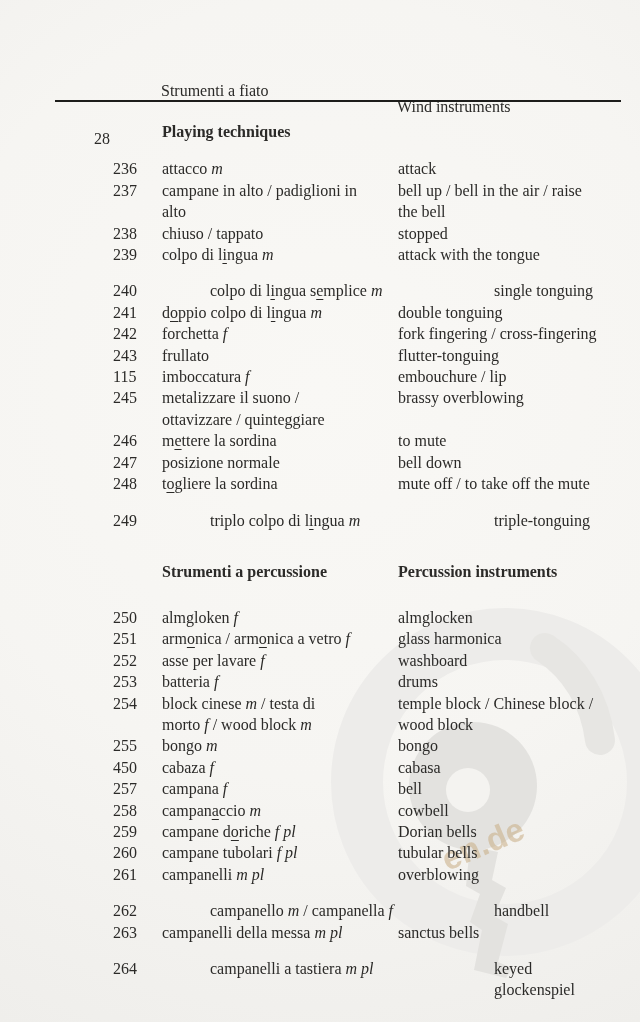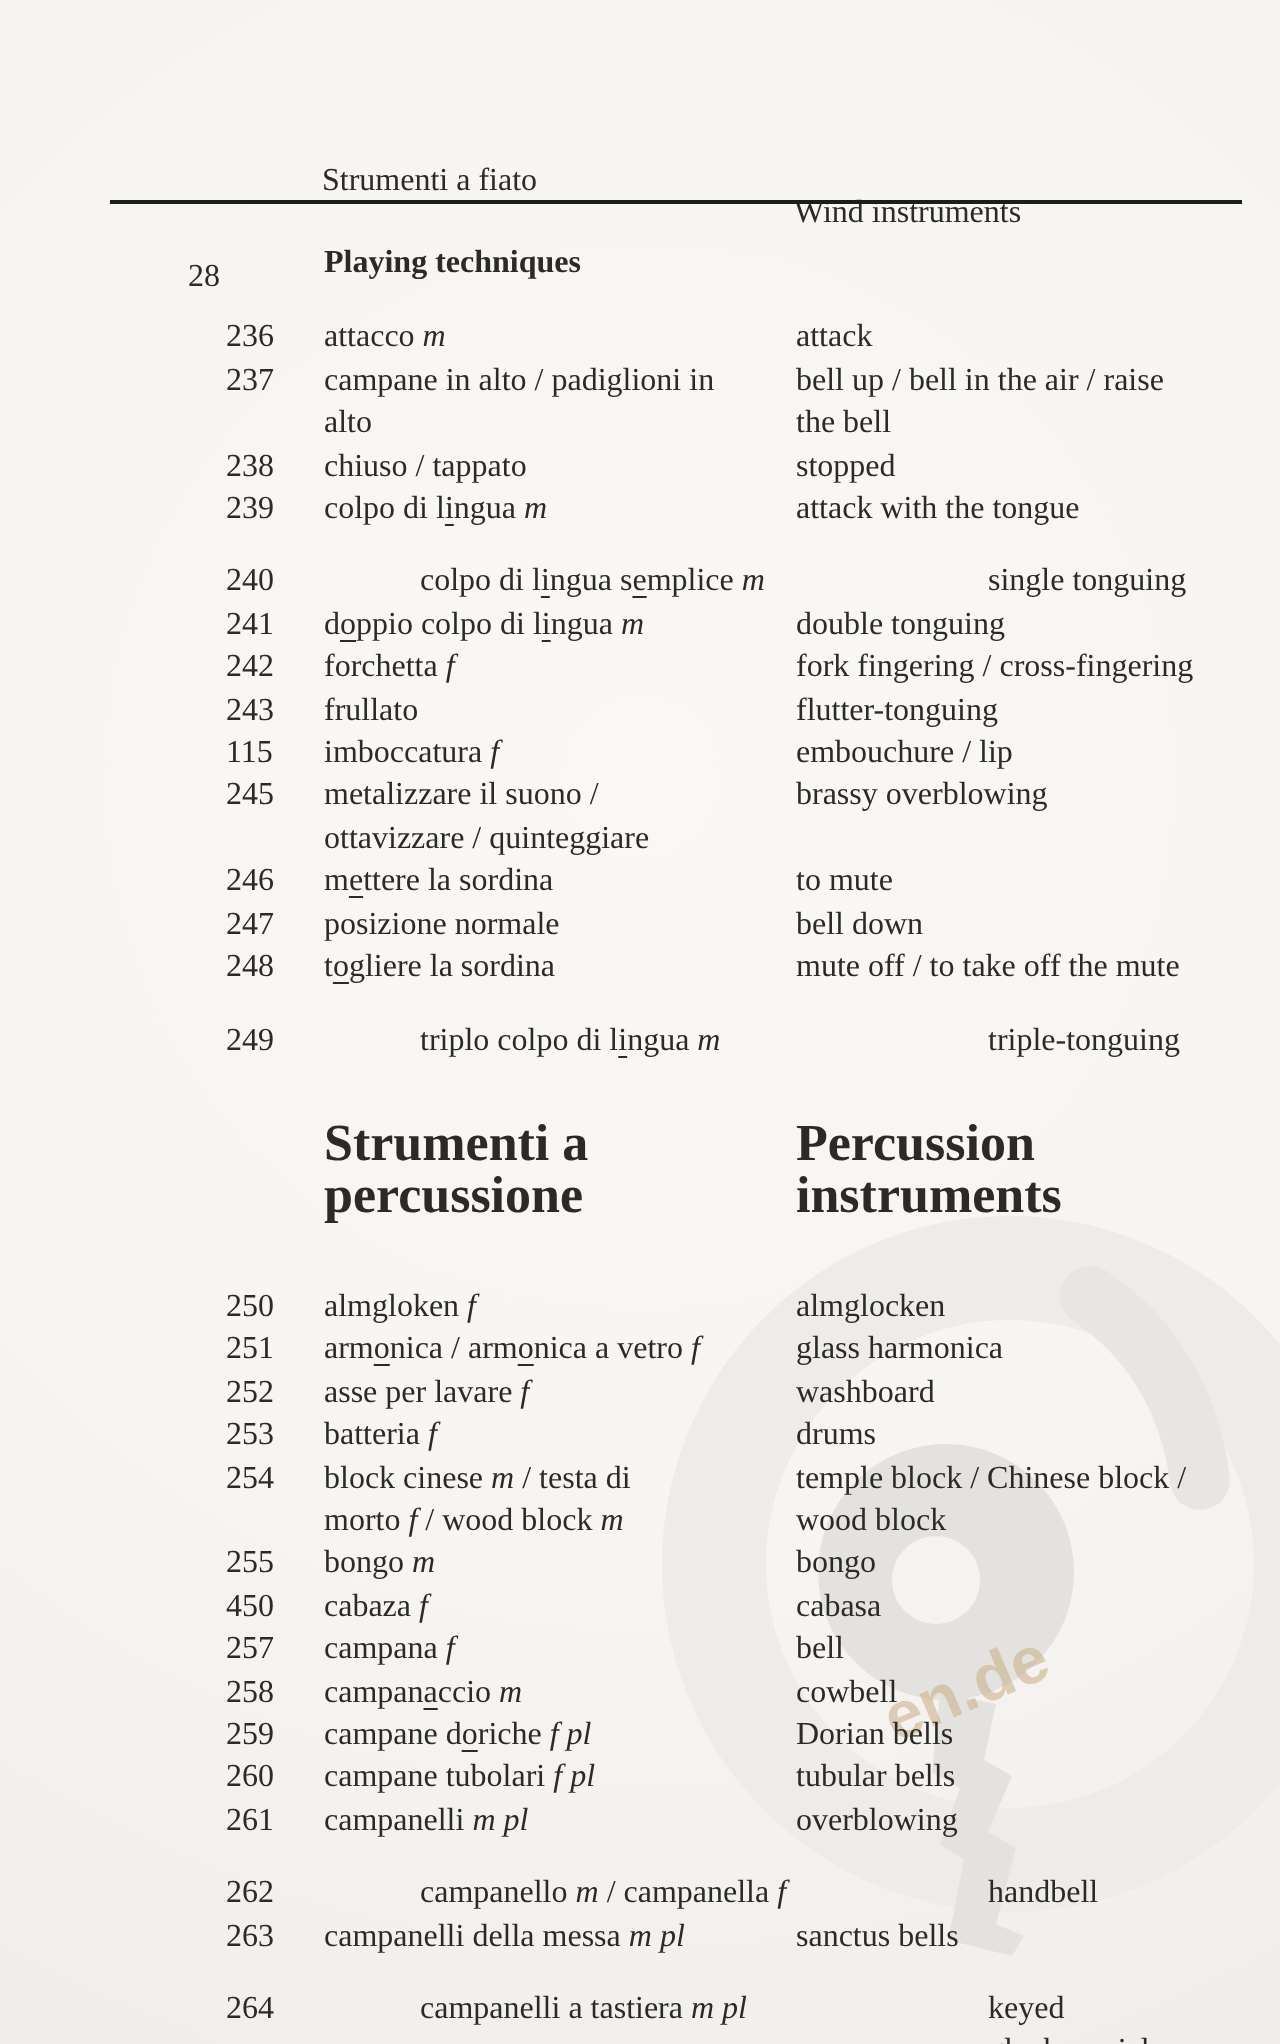--- a/index.html
+++ b/index.html
@@ -22,21 +22,21 @@
   .watermark{position:absolute;left:0;top:0;width:640px;height:1022px;pointer-events:none;}
   
   .content{position:absolute;left:0;top:121px;right:0;}
   .row{display:flex;align-items:flex-start;}
   .row .num{flex:0 0 49px;margin-left:113px;}
   .row .it{flex:0 0 236px;white-space:pre-line;}
   .row .en{flex:1;padding-right:24px;white-space:pre-line;}
   .row.gap{margin-top:15px;gap:48px;}
   .heading{font-weight:bold;}
   .heading.sub{margin-bottom:16px;}
-  .heading.main{font-size:26px;line-height:26px;margin-top:28px;margin-bottom:32px;}
+  .heading.main{font-size:16px;line-height:26px;margin-top:28px;margin-bottom:22px;}
   .heading.main .it{flex:0 0 236px;}
   .st{text-decoration:underline;text-underline-offset:3px;text-decoration-thickness:1px;}
   i{font-style:italic;}
 </style>
 </head>
 <body>
 
 <div class="page">
 
   <div class="watermark">

